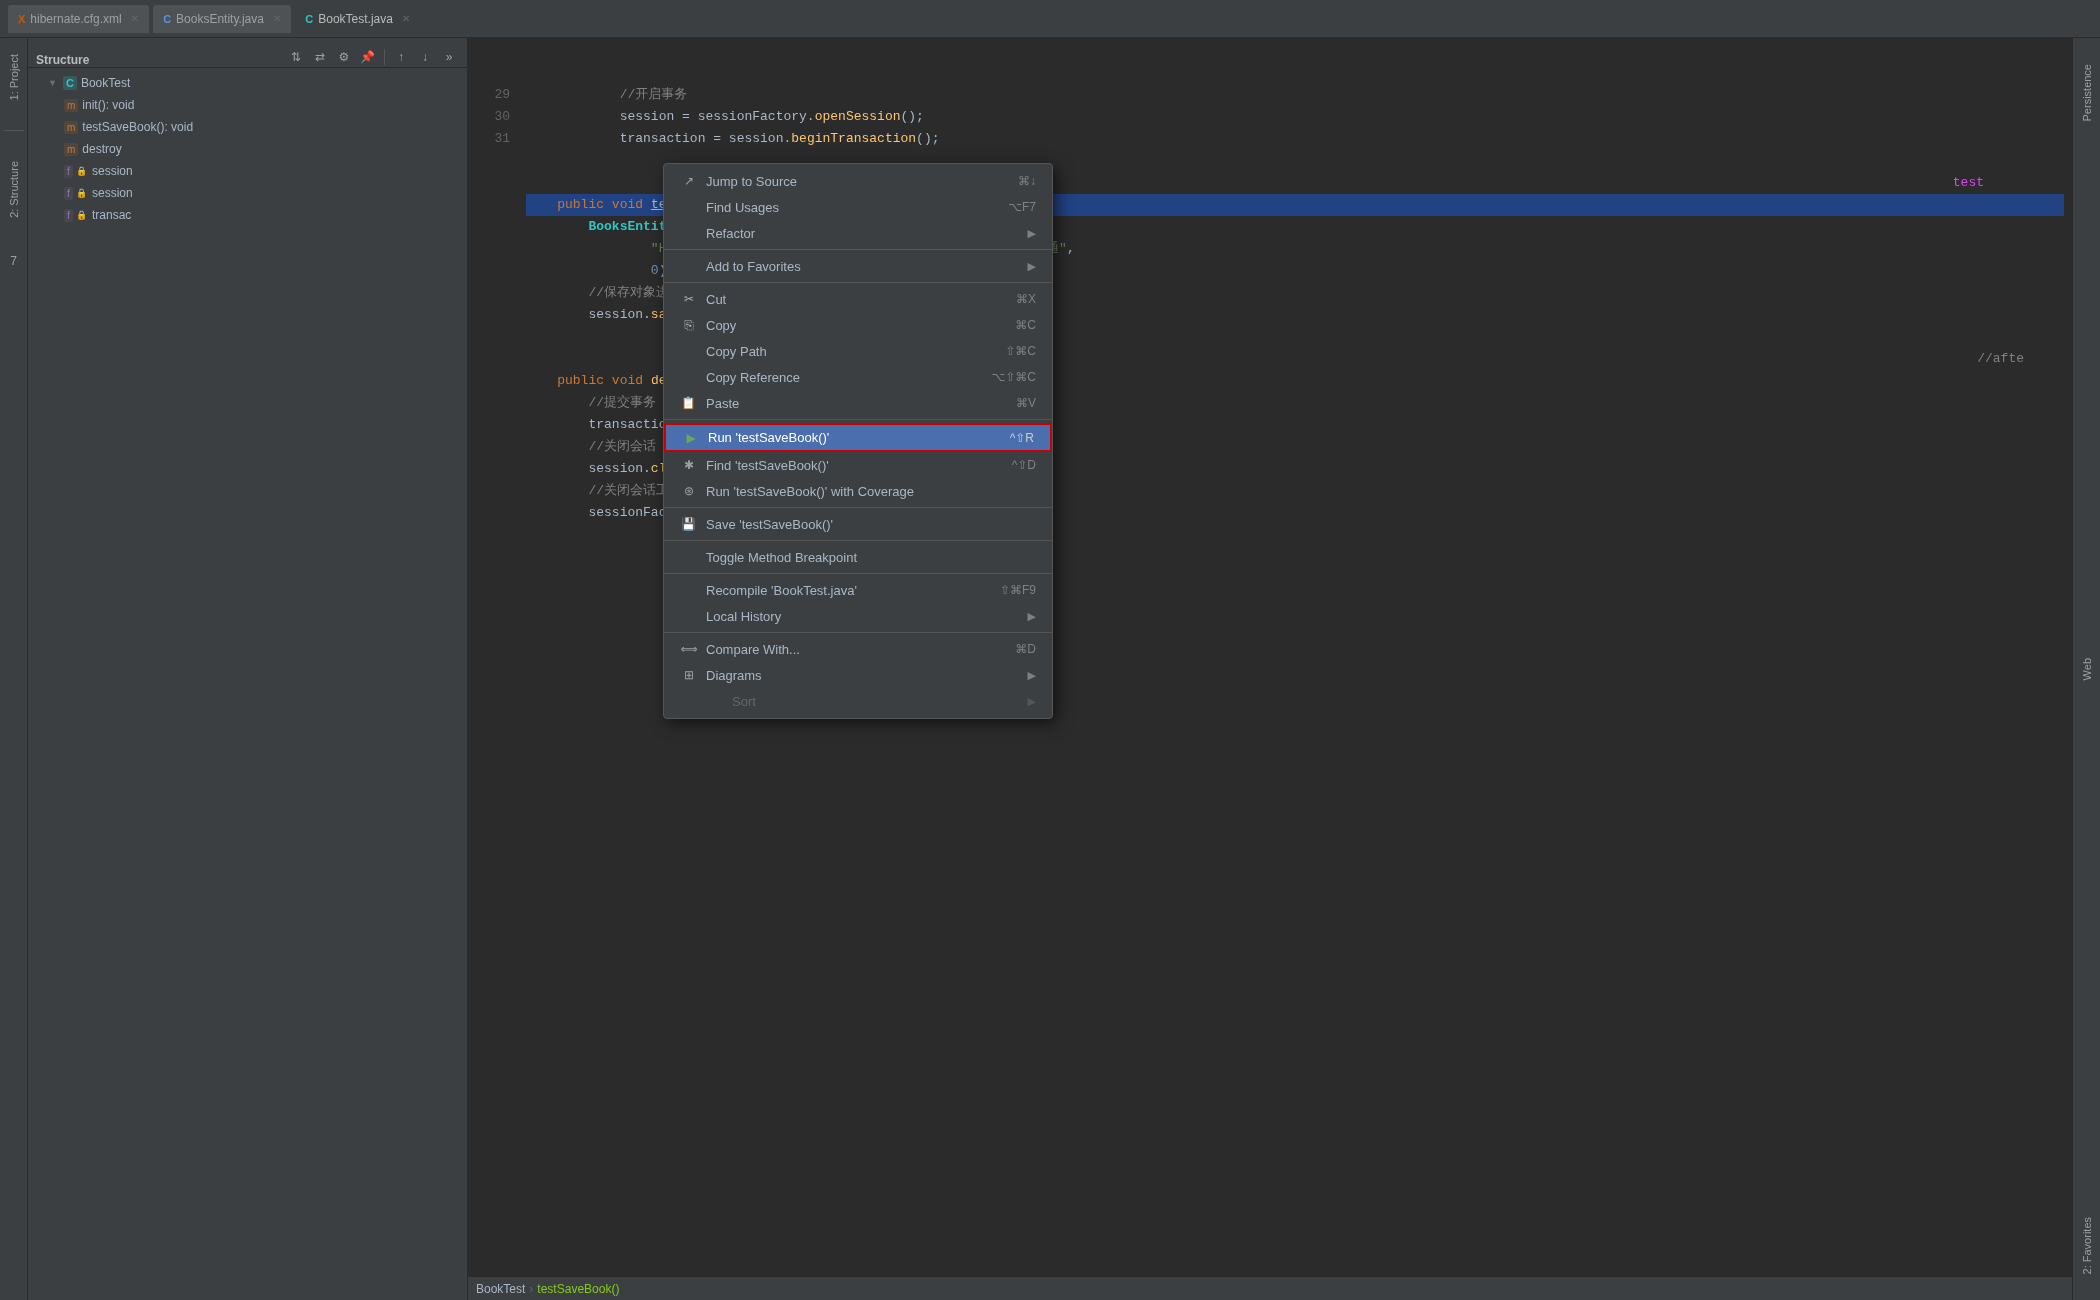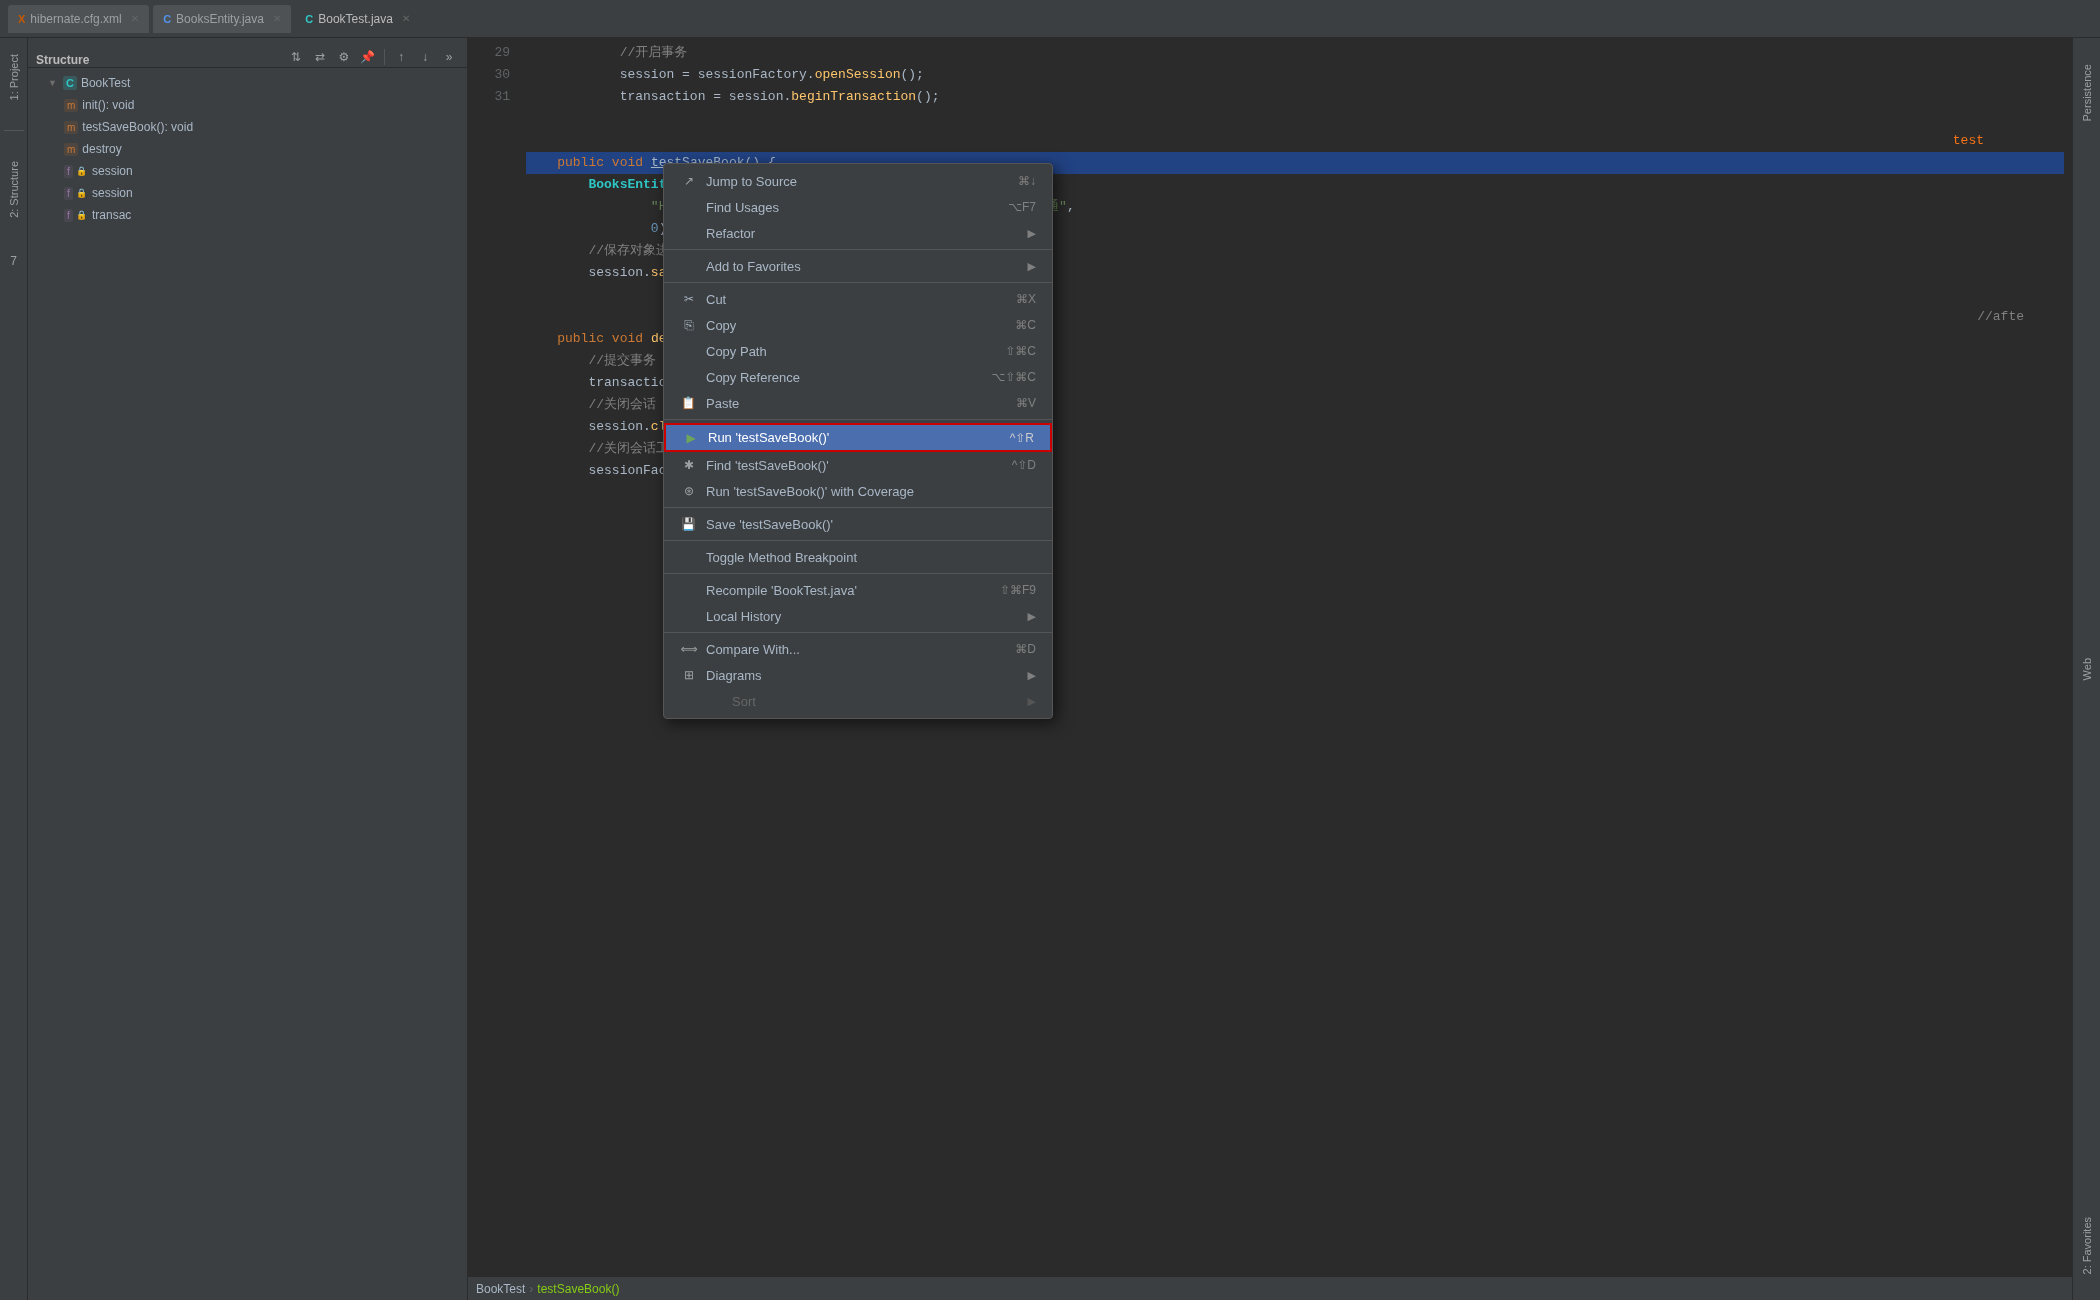--- a/index.html
+++ b/index.html
@@ -135,21 +135,22 @@
       background: #2b2b2b;
       display: flex;
       flex-direction: column;
       position: relative;
     }
 
     .code-area {
       flex: 1;
       display: flex;
       overflow: hidden;
-      padding: 4px 0;
+      padding: 19px 0;
+      margin-top: 27px;
     }
 
     .line-numbers {
       width: 50px;
       padding: 0 8px;
       text-align: right;
       color: #606366;
       font-size: 13px;
       font-family: 'Courier New', monospace;
       line-height: 22px;
@@ -395,21 +396,21 @@
           <div>&nbsp;</div>
           <div>&nbsp;</div>
           <div>&nbsp;</div>
           <div>&nbsp;</div>
         </div>
         <div class="code-content">
           <div class="code-line">            <span class="comment">//开启事务</span></div>
           <div class="code-line">            <span class="var">session</span> = <span class="var">sessionFactory</span>.<span class="method">openSession</span>();</div>
           <div class="code-line">            <span class="var">transaction</span> = <span class="var">session</span>.<span class="method">beginTransaction</span>();</div>
           <div class="code-line">&nbsp;</div>
-          <div class="code-line" style="color:#f97316; text-align:right; padding-right:80px;">test</div>
+          <div class="code-line" style="color:#d946ef; text-align:right; padding-right:80px;">test</div>
           <div class="code-line highlighted">    <span class="kw">public</span> <span class="kw">void</span> <span style="background:#214283; color:#a9b7c6; text-decoration:underline;">testSaveBook</span>() {</div>
           <div class="code-line">        <span class="highlight-class">BooksEntity</span> <span class="var">book</span> = <span class="kw">new</span> <span class="highlight-class">BooksEntity</span>(<span class="string">"208"</span>, <span class="string">"zhangdd"</span>,</div>
           <div class="code-line">                <span class="string">"Hibernate入门"</span>, <span class="number">0.0</span>, <span class="number">2016</span>, <span class="string">"Hibernate教程，从入门到精通"</span>,</div>
           <div class="code-line">                <span class="number">0</span>);</div>
           <div class="code-line">        <span class="comment">//保存对象进入数据库</span></div>
           <div class="code-line">        <span class="var">session</span>.<span class="method">save</span>(<span class="var">book</span>);</div>
           <div class="code-line">&nbsp;</div>
           <div class="code-line" style="color:#808080; text-align:right; padding-right:40px;">//afte</div>
           <div class="code-line">    <span class="kw">public</span> <span class="kw">void</span> <span class="method">destroy</span>() {</div>
           <div class="code-line">        <span class="comment">//提交事务</span></div>

